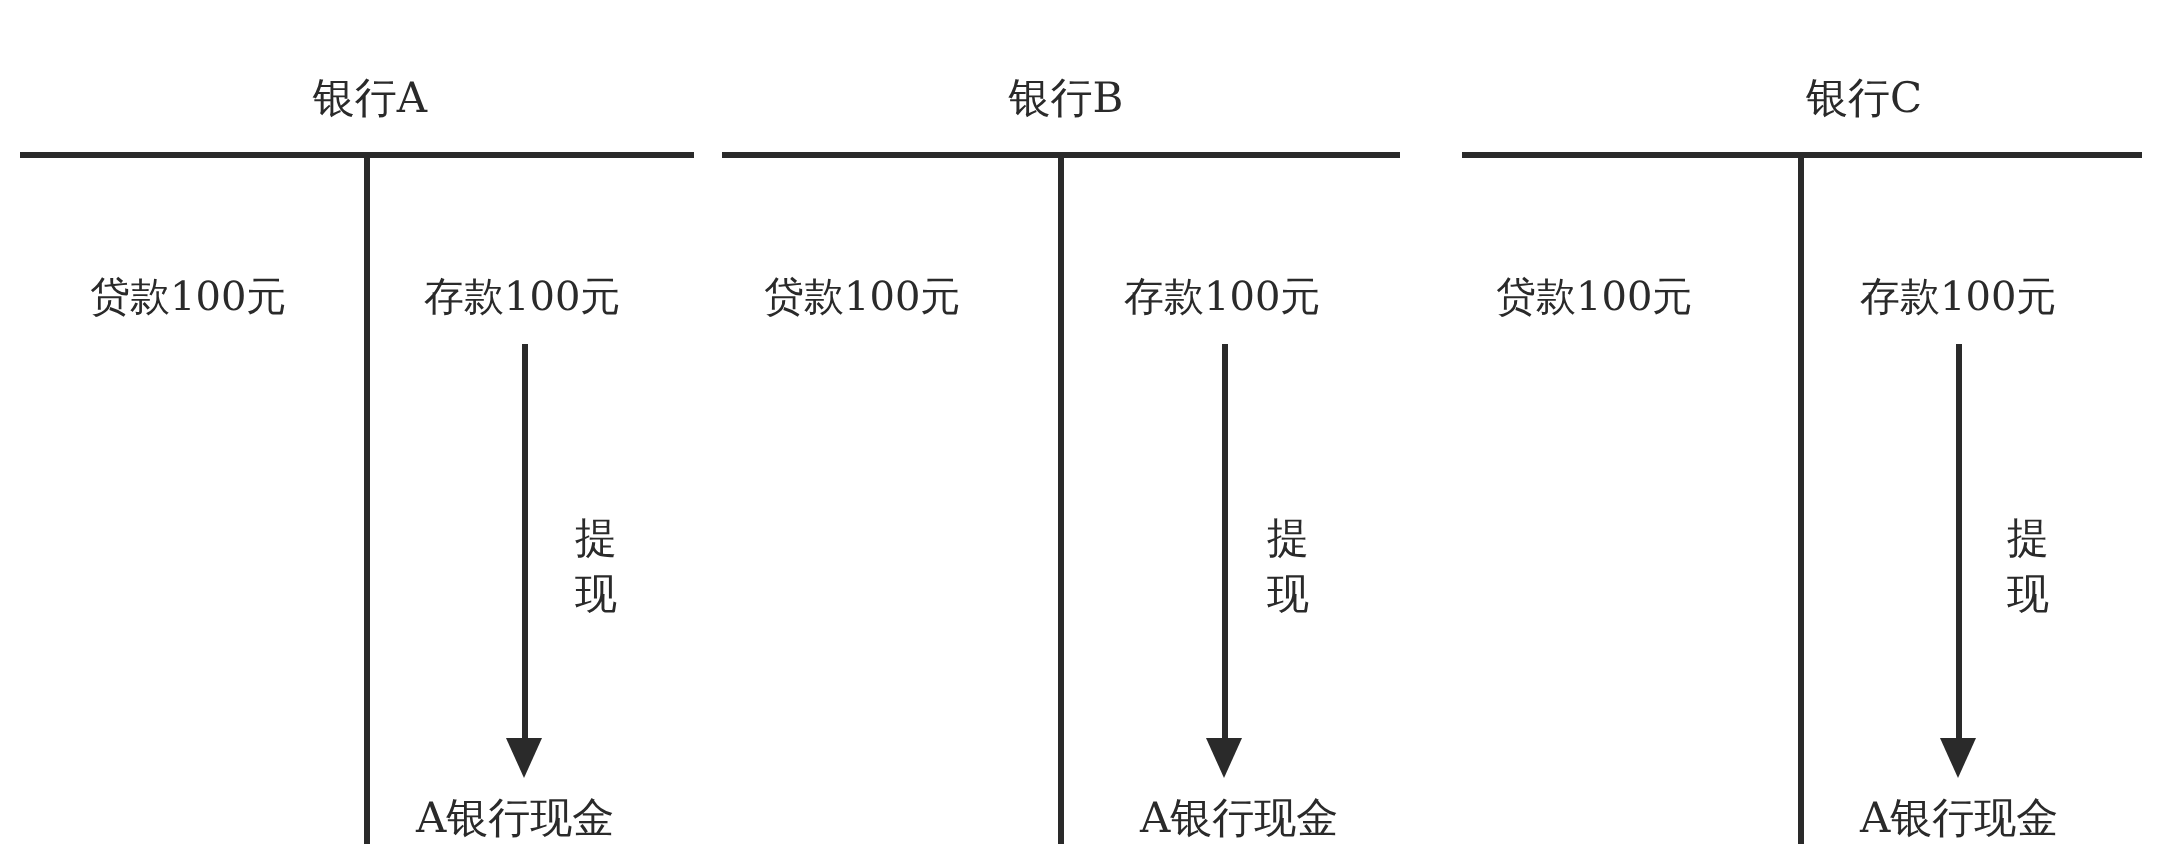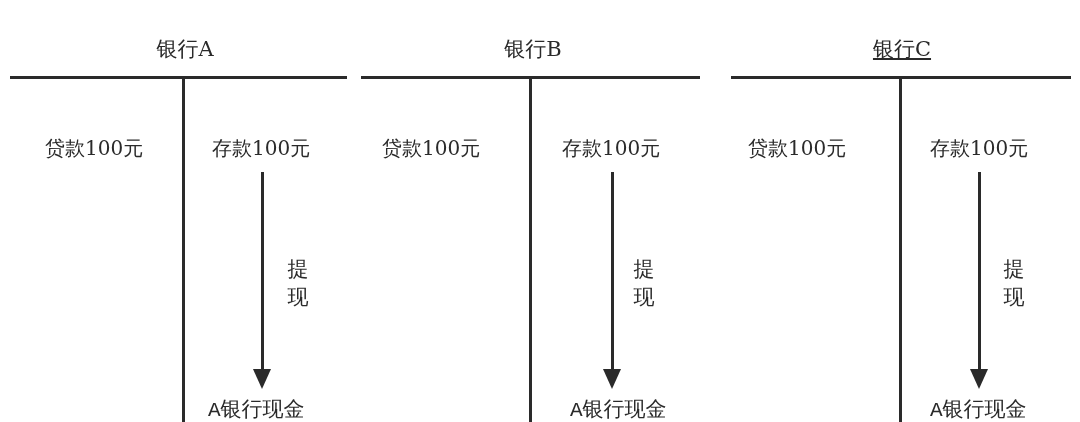--- a/index.html
+++ b/index.html
@@ -9,21 +9,21 @@
   .title { position: absolute; top: 8px; font-size: 21px; text-align: center; white-space: nowrap; }
   .hline { position: absolute; top: 49px; height: 3px; background: #2a2a2a; }
   .vline { position: absolute; top: 50px; width: 3px; height: 364px; background: #2a2a2a; }
   .label { position: absolute; top: 108px; font-size: 20px; white-space: nowrap; }
   .arrow-shaft { position: absolute; top: 145px; width: 3px; height: 200px; background: #2a2a2a; }
   .arrow-head { position: absolute; top: 342px; width: 0; height: 0;
                 border-left: 9px solid transparent; border-right: 9px solid transparent;
                 border-top: 20px solid #2a2a2a; }
   .vtext { position: absolute; top: 228px; font-size: 21px; width: 24px; line-height: 28px;
            text-align: center; }
-  .cash { position: absolute; top: 368px; font-size: 21px; white-space: nowrap; font-family: Liberation Mono, monospace; }
+  .cash { position: absolute; top: 368px; font-size: 21px; white-space: nowrap; }
 </style>
 </head>
 <body>
 
 <div class="bank" style="left:0; width:360px;">
   <div class="title" style="left:145px; width:80px;">银行A</div>
   <div class="hline" style="left:10px; width:337px;"></div>
   <div class="vline" style="left:182px;"></div>
   <div class="label" style="left:45px;">贷款100元</div>
   <div class="label" style="left:212px;">存款100元</div>
@@ -45,21 +45,21 @@
   <div class="arrow-shaft" style="left:611px;"></div>
   <div class="arrow-head" style="left:603px;"></div>
   <div class="vtext" style="left:632px;">
     <div>提</div>
     <div>现</div>
   </div>
   <div class="cash" style="left:570px;">A银行现金</div>
 </div>
 
 <div class="bank" style="left:0; width:1080px;">
-  <div class="title" style="left:862px; width:80px;text-decoration:underline;">银行C</div>
+  <div class="title" style="left:892px; width:80px;">银行C</div>
   <div class="hline" style="left:731px; width:340px;"></div>
   <div class="vline" style="left:899px;"></div>
   <div class="label" style="left:748px;">贷款100元</div>
   <div class="label" style="left:930px;">存款100元</div>
   <div class="arrow-shaft" style="left:978px;"></div>
   <div class="arrow-head" style="left:970px;"></div>
   <div class="vtext" style="left:1002px;">
     <div>提</div>
     <div>现</div>
   </div>

